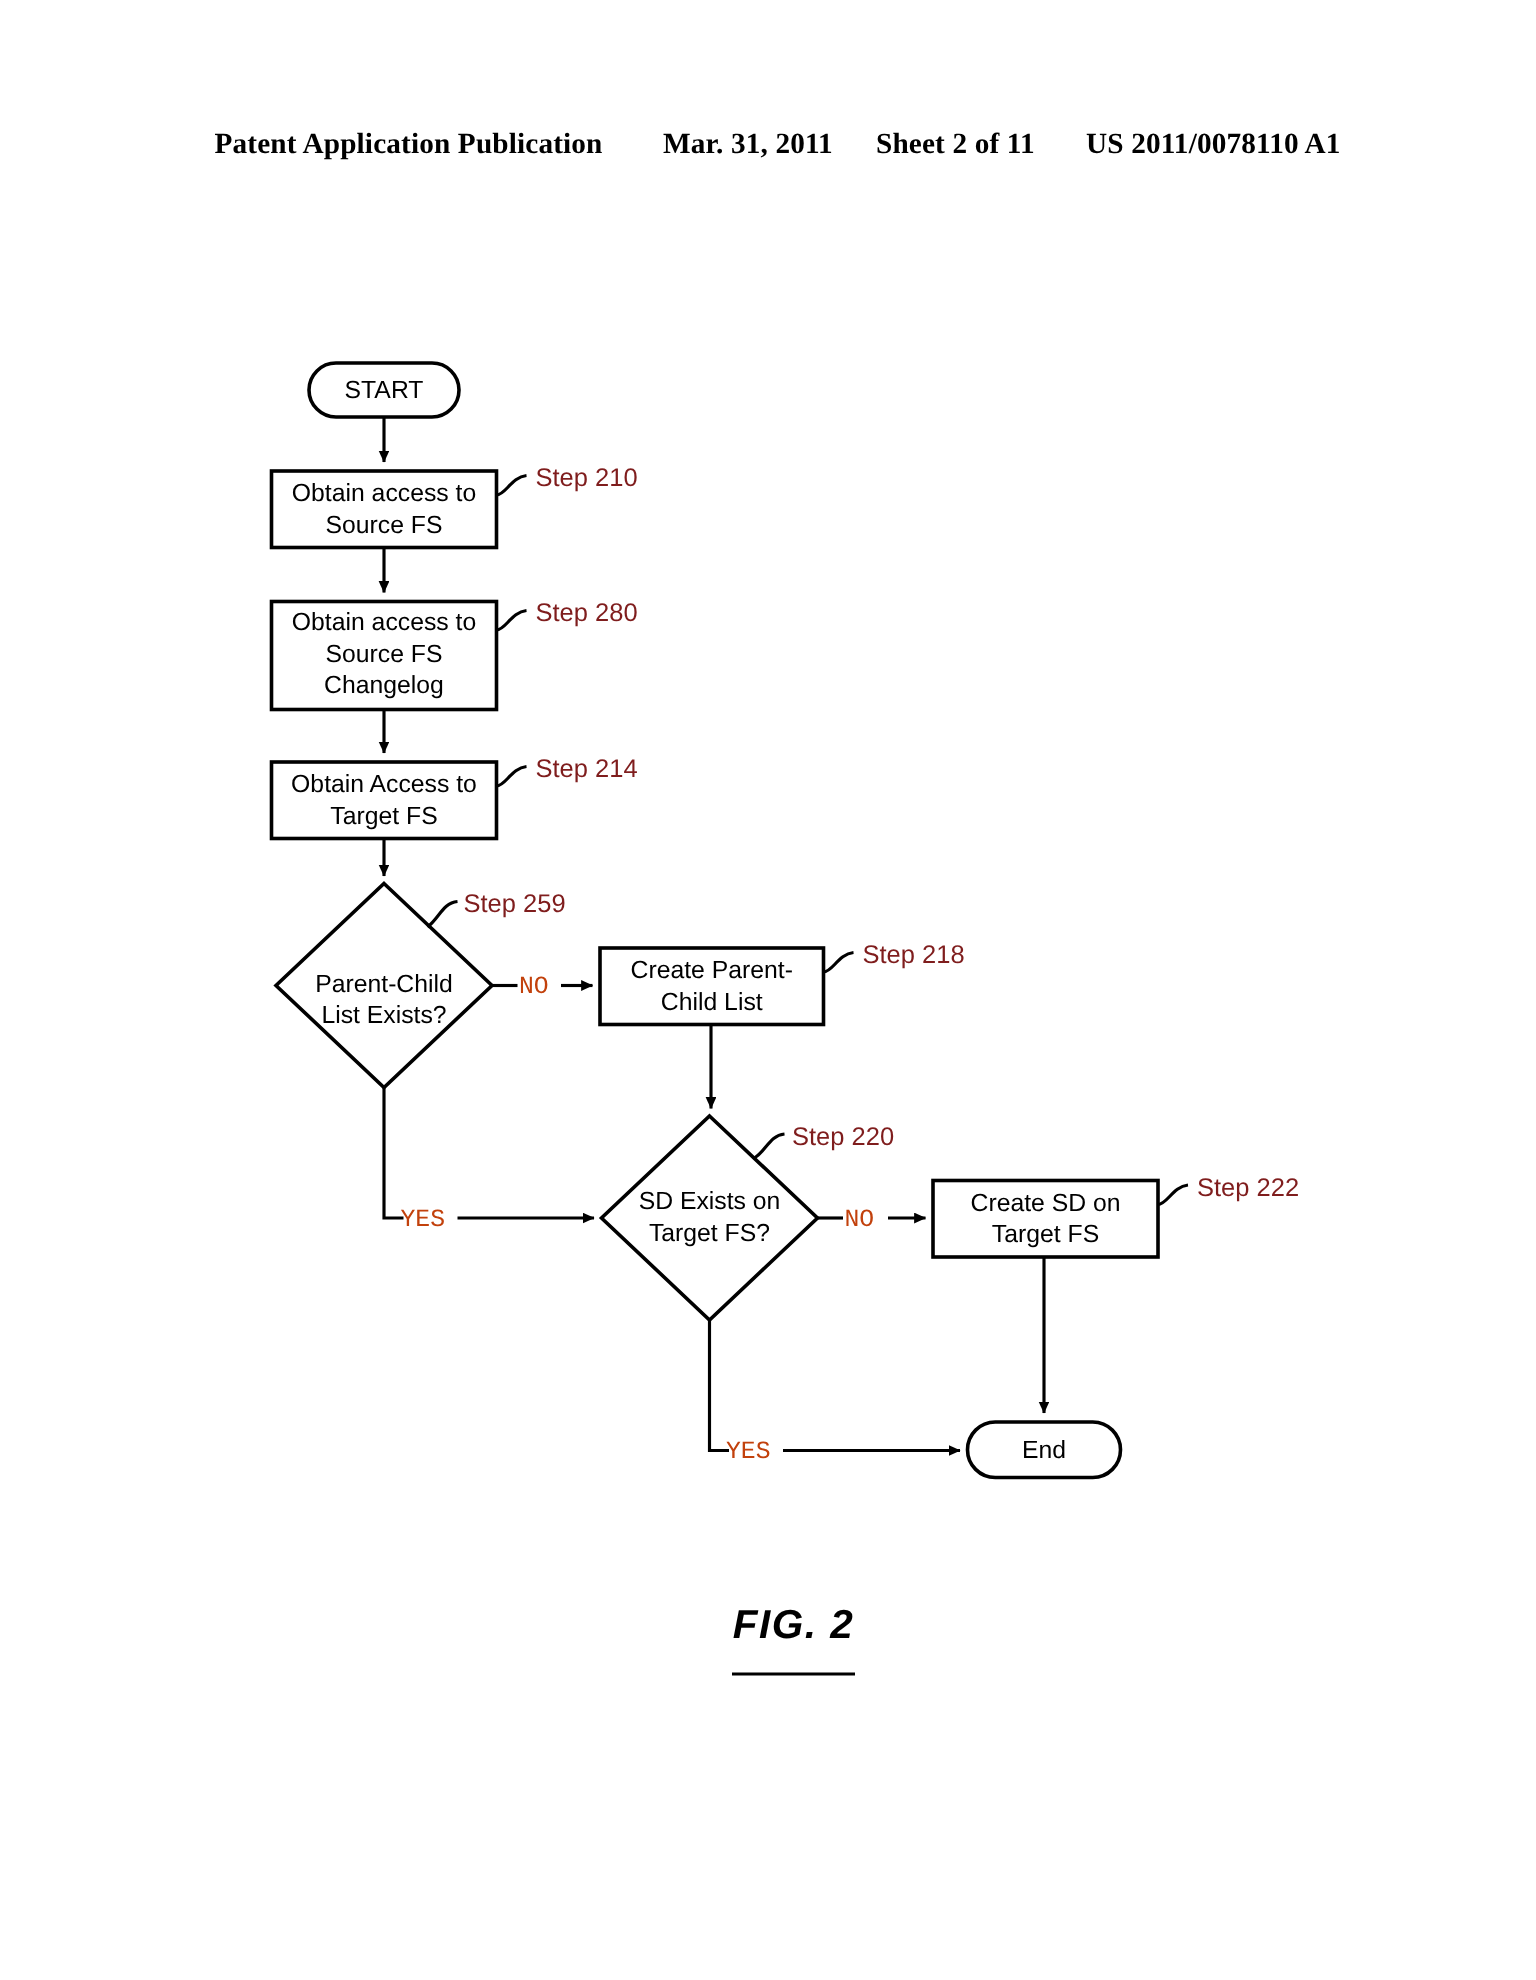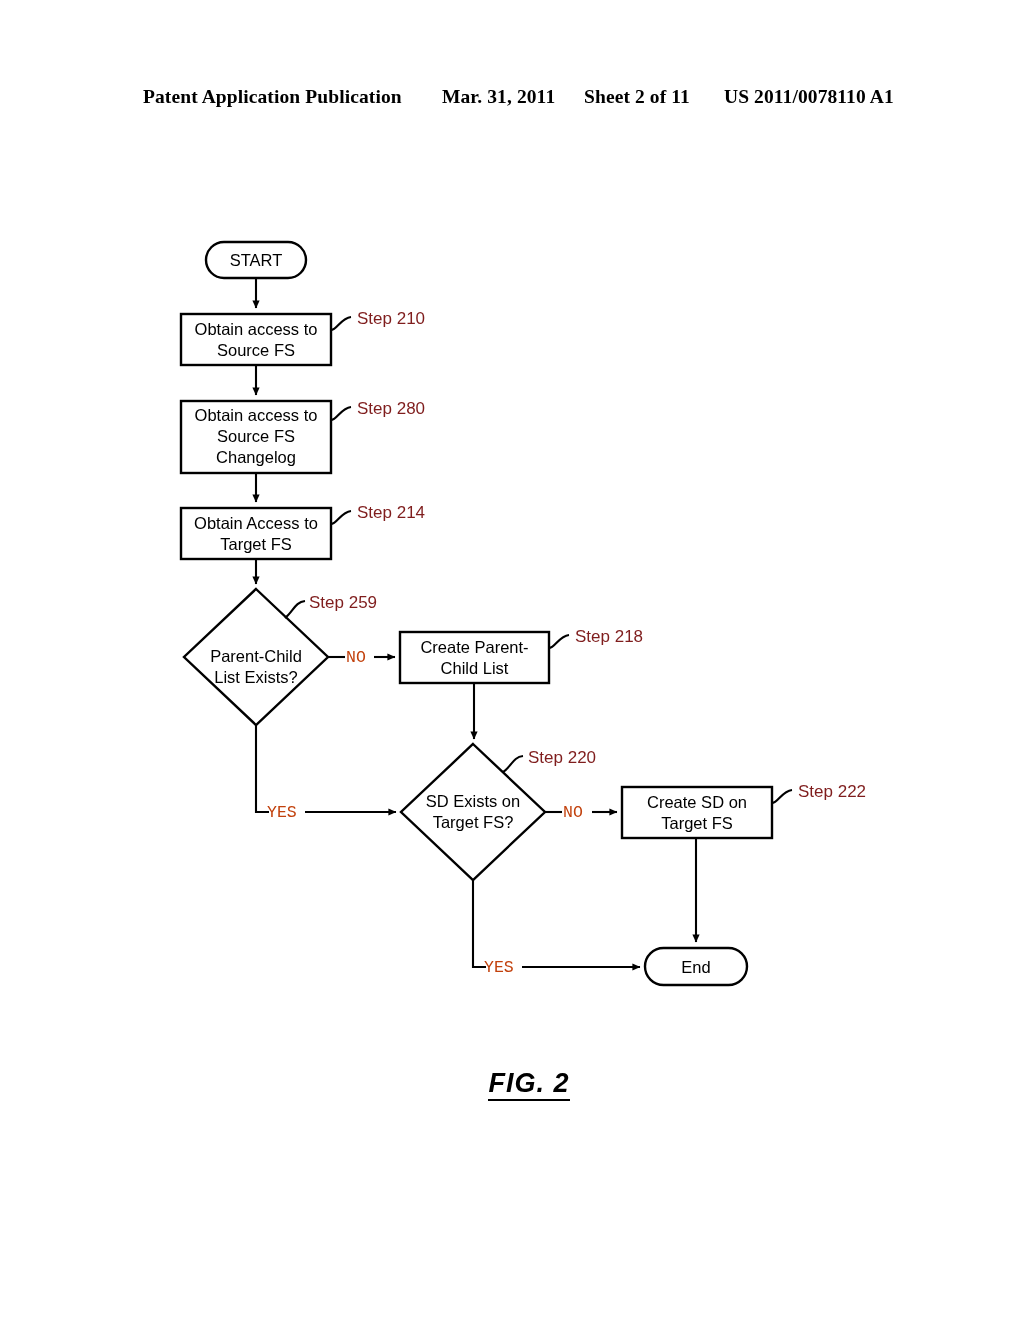--- a/index.html
+++ b/index.html
@@ -99,21 +99,21 @@
     width: 1024px;
     text-align: center;
     font-family: "Liberation Sans", sans-serif;
     font-style: italic;
     font-weight: bold;
     font-size: 27px;
     letter-spacing: 1px;
   }
   .fig-caption span {
     border-bottom: 2px solid #000;
-    padding-bottom: 1px;
+    padding-bottom: 17px;
   }
 </style>
 </head>
 <body>
 
 <div class="page">
 
   <div class="pat-header">
     <span class="hdr-pub">Patent Application Publication</span>
     <span class="hdr-date">Mar. 31, 2011</span>

